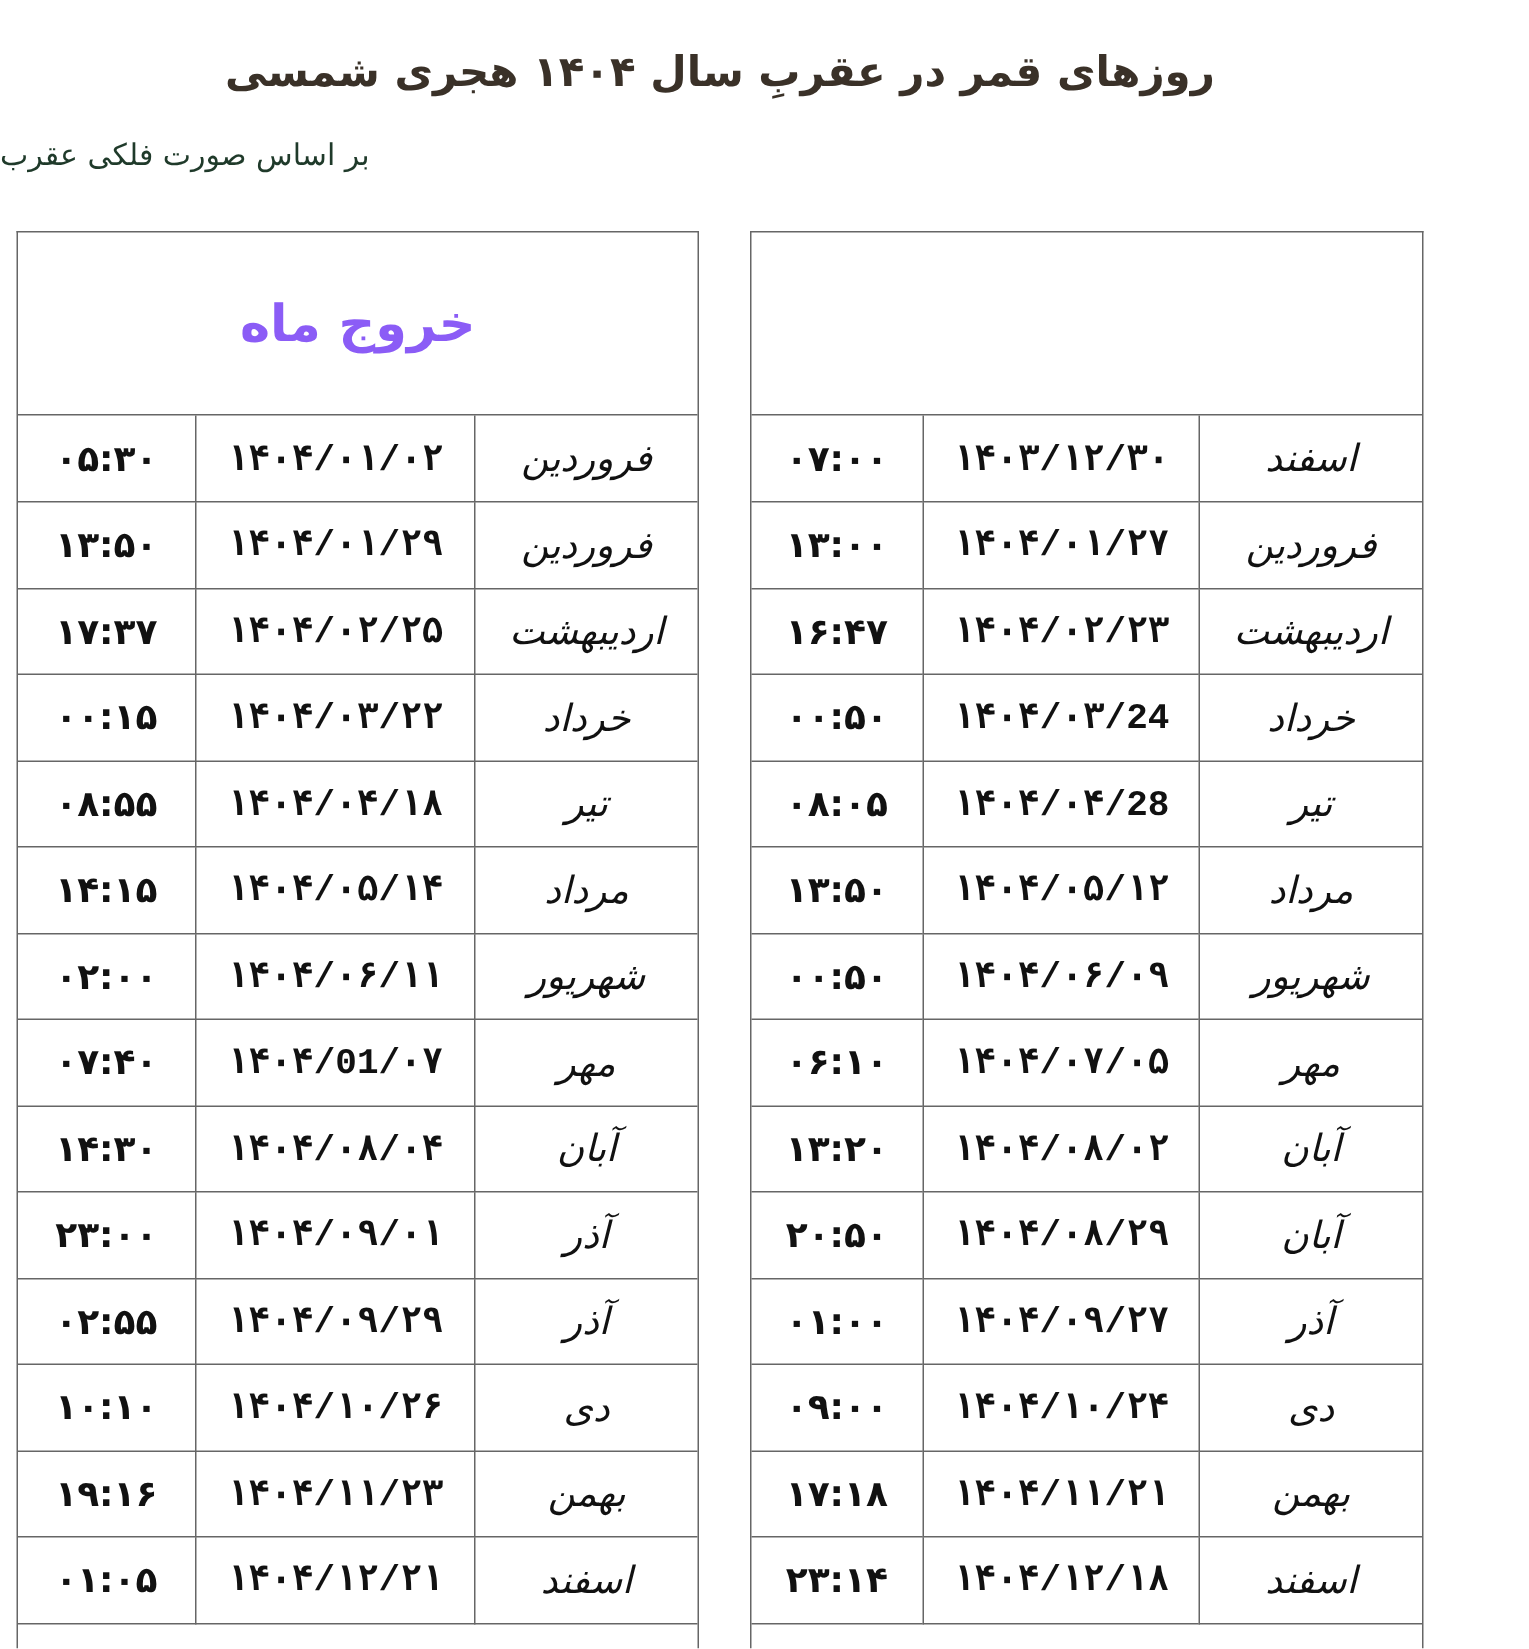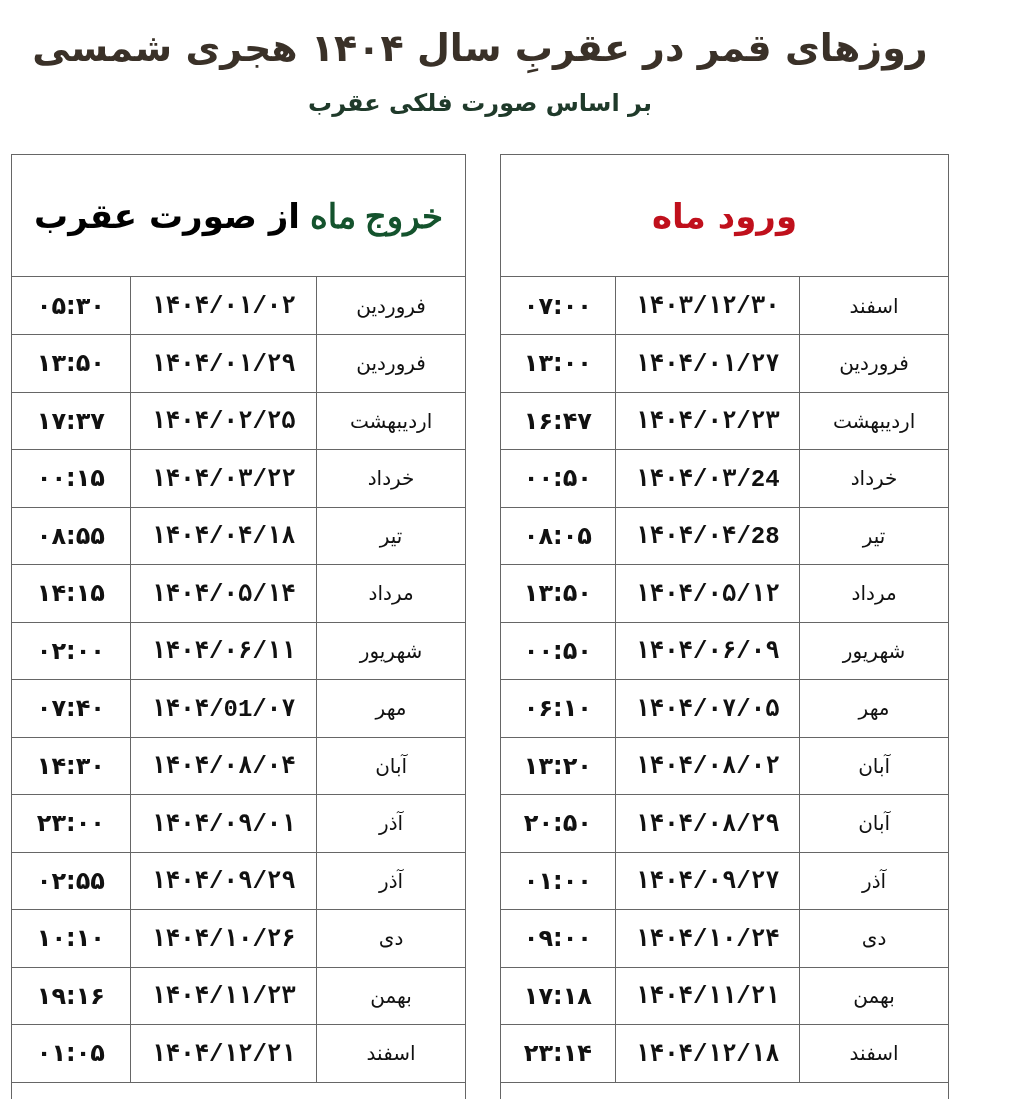--- a/index.html
+++ b/index.html
@@ -16,33 +16,33 @@
       color: #111;
     }
     .title {
       position: absolute;
       left: 0;
       top: 28px;
       width: 960px;
       text-align: center;
       direction: rtl;
       font-weight: bold;
-      font-size: 38px;
+      font-size: 28px;
       color: #3a3128;
       line-height: 40px;
     }
     .subtitle {
       position: absolute;
       left: 0;
       top: 88px;
       width: 960px;
-      text-align: center;
-      direction: rtl;
-      font-weight: bold;
-      font-size: 24px;
+      text-align: left;
+      direction: rtl;
+      font-weight: normal;
+      font-size: 20px;
       color: #1f3a2a;
       line-height: 30px;
     }
     .panel {
       position: absolute;
       top: 154px;
       border: 1.5px solid #666;
       border-bottom: none;
       box-sizing: border-box;
       background: #fff;
@@ -61,21 +61,21 @@
       height: 122px;
       border-bottom: 1.5px solid #666;
       display: flex;
       align-items: center;
       justify-content: center;
       direction: rtl;
       font-weight: bold;
       font-size: 34px;
       box-sizing: border-box;
     }
-    .panel-header .accent-blue { color: #14532d; font-family: Liberation Serif, serif; }
+    .panel-header .accent-blue { color: #8b5cf6; }
     .panel-header .accent-red { color: #c0101c; }
     .panel-header .rest { color: #000; margin-right: 10px; }
     table {
       border-collapse: collapse;
       width: 100%;
       direction: rtl;
       table-layout: fixed;
     }
     td {
       border: 1.5px solid #666;
@@ -84,40 +84,39 @@
       text-align: center;
       vertical-align: middle;
       font-weight: bold;
       font-size: 24px;
       color: #111;
       box-sizing: border-box;
     }
     tr td:first-child { border-right: none; }
     tr td:last-child { border-left: none; }
     tr:first-child td { border-top: none; }
-    .month { font-weight: normal; font-size: 20px; }
+    .month { font-weight: normal; font-size: 25px; font-style: italic; }
     .date { letter-spacing: 1px; font-family: Liberation Mono, monospace; }
     .time { letter-spacing: 1px; }
     .panel.left col.c-month { width: 148px; }
     .panel.left col.c-date { width: 186px; }
     .panel.left col.c-time { width: 118px; }
     .panel.right col.c-month { width: 148px; }
     .panel.right col.c-date { width: 184px; }
     .panel.right col.c-time { width: 114px; }
   </style>
 </head>
 <body>
 
 <div class="title">روزهای قمر در عقربِ سال ۱۴۰۴ هجری شمسی</div>
 <div class="subtitle">بر اساس صورت فلکی عقرب</div>
 
 <div class="panel left">
   <div class="panel-header">
     <span class="accent-blue">خروج ماه</span>
-    <span class="rest">از صورت عقرب</span>
   </div>
   <table>
     <colgroup>
         <col class="c-month">
         <col class="c-date">
         <col class="c-time">
       </colgroup>
     <tbody id="exit-body">
         <tr>
           <td class="month">فروردین</td>
@@ -188,21 +187,20 @@
           <td class="month">اسفند</td>
           <td class="date">۱۴۰۴/۱۲/۲۱</td>
           <td class="time">۰۱:۰۵</td>
         </tr>
       </tbody>
   </table>
 </div>
 
 <div class="panel right">
   <div class="panel-header">
-    <span class="accent-red">ورود ماه</span>
   </div>
   <table>
     <colgroup>
         <col class="c-month">
         <col class="c-date">
         <col class="c-time">
       </colgroup>
     <tbody id="entry-body">
         <tr>
           <td class="month">اسفند</td>

